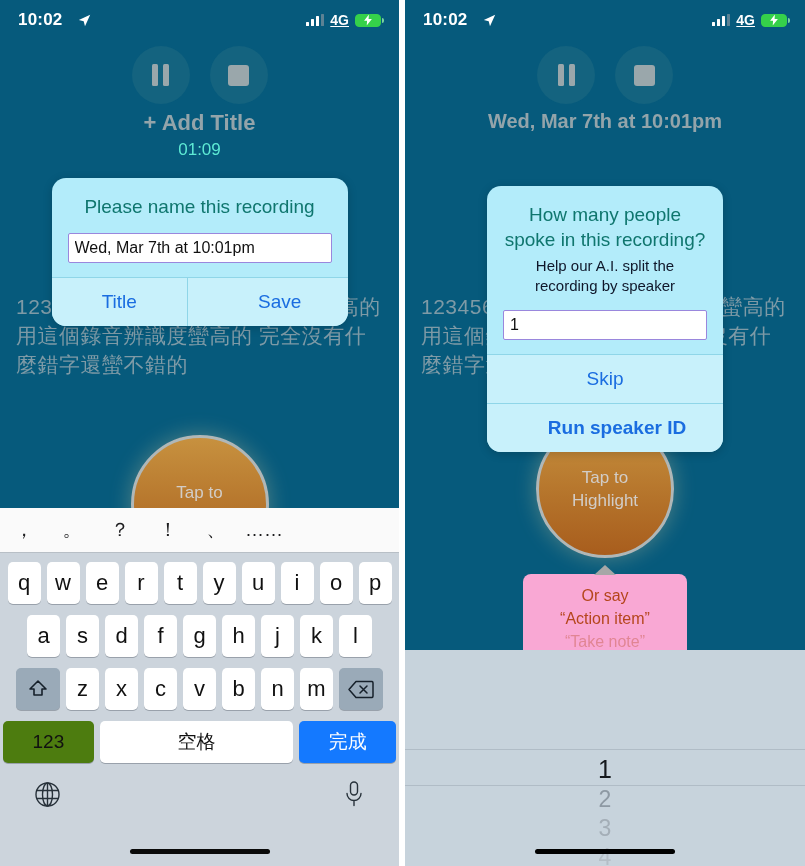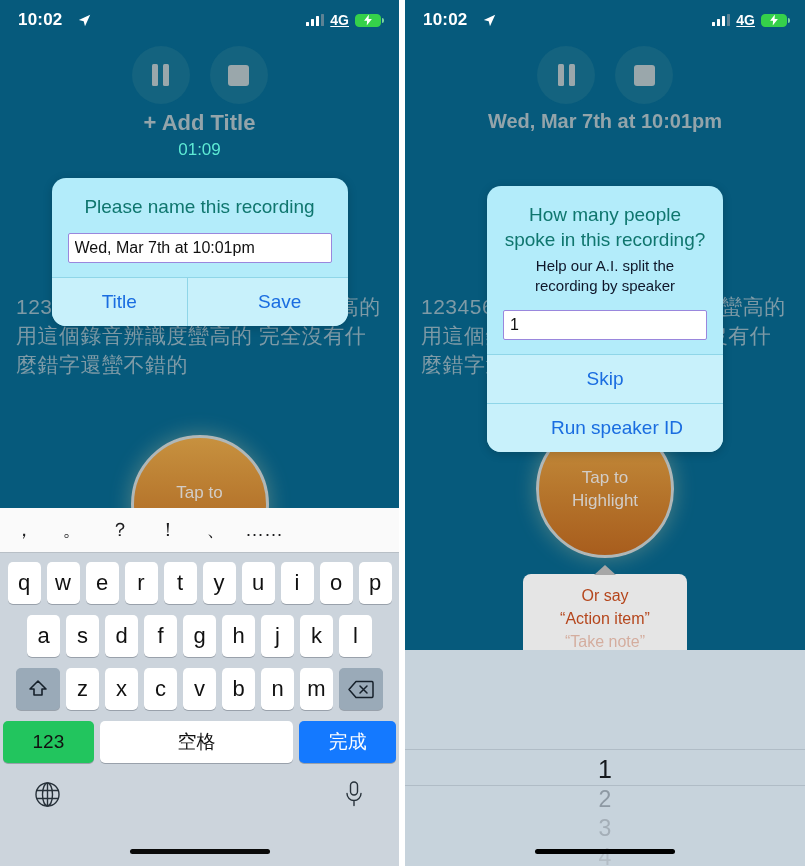--- a/index.html
+++ b/index.html
@@ -97,21 +97,21 @@
     color: #d2cdc8; font-size: 17px; line-height: 23px; text-align: center;
     box-shadow: 0 0 22px rgba(255,225,160,.30);
   }
   .phone.left  .hl-circle { top: 435px; }
   .phone.right .hl-circle { top: 420px; }
 
   
   .tooltip {
     position: absolute; left: 50%; transform: translateX(-50%);
     top: 574px; width: 148px; padding: 10px 8px 14px;
-    background: #e5e5e5; border-radius: 8px;
+    background: #f9a8d4; border-radius: 8px;
     text-align: center; color: #b5461c; font-size: 16px; line-height: 23px;
   }
   .tooltip:before {
     content:""; position:absolute; top:-9px; left:50%; transform:translateX(-50%);
     border-left: 11px solid transparent; border-right: 11px solid transparent;
     border-bottom: 10px solid #a7a7a7;
   }
   .tt-muted { opacity: .35; }
 
   
@@ -138,21 +138,21 @@
   }
   .modal-actions { display: flex; border-top: 1px solid #8fd6e8; }
   .modal-actions .act {
     flex: 1 1 0; text-align: center; padding: 13px 0;
     color: #1a6de0; font-size: 19px; background: #c8f1fb;
   }
   .modal-actions .act + .act { border-left: 1px solid #8fd6e8; padding-left: 24px; }
   .modal-actions.stacked { display: block; }
   .modal-actions.stacked .act { border-left: none; }
   .modal-actions.stacked .act + .act { border-top: 1px solid #8fd6e8; }
-  .act.bold { font-weight: normal; }
+  .act.bold { font-weight: bold; }
 
   #dlg-name { top: 178px; width: 296px; }
   #dlg-speakers { top: 186px; width: 236px; }
 
   
   .keyboard {
     position: absolute; left: 0; right: 0; bottom: 0; height: 358px;
     background: #ccd4dc;
   }
   .kb-suggest {
@@ -167,21 +167,21 @@
   .kb-rows { padding: 9px 3px 0; }
   .kb-row { display: flex; justify-content: center; gap: 6px; margin-bottom: 11px; }
   .key {
     width: 33px; height: 42px; background: #ffffff; border-radius: 5px;
     display: flex; align-items: center; justify-content: center;
     font-size: 22px; color: #111; box-shadow: 0 1px 0 rgba(90,100,110,.45);
   }
   .key.wide { width: 44px; background: #9aaab8; }
   .key.space { width: 196px; font-size: 19px; }
   .key.done { width: 98px; background: #1479ff; color:#fff; font-size: 19px; }
-  .key.num { width: 92px; background: #22c55e; font-size: 19px; }
+  .key.num { width: 92px; background: #4d7c0f; font-size: 19px; }
   .kb-bottom {
     display: flex; align-items: center; justify-content: space-between;
     padding: 6px 34px 0;
   }
   .kb-icon { color: #27313a; }
   .home-indicator {
     position: absolute; bottom: 12px; left: 50%; transform: translateX(-50%);
     width: 140px; height: 5px; border-radius: 3px; background: #0a0a0a;
   }
 

